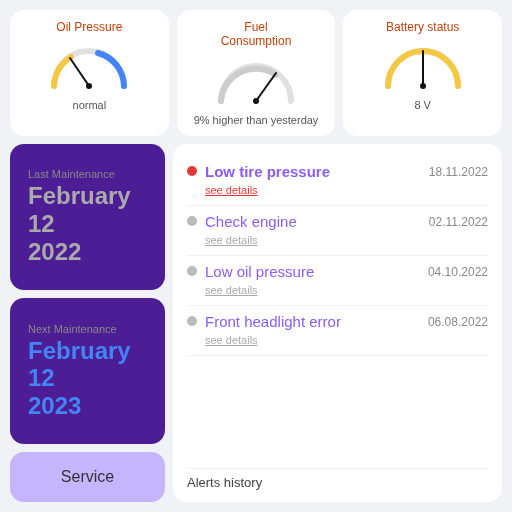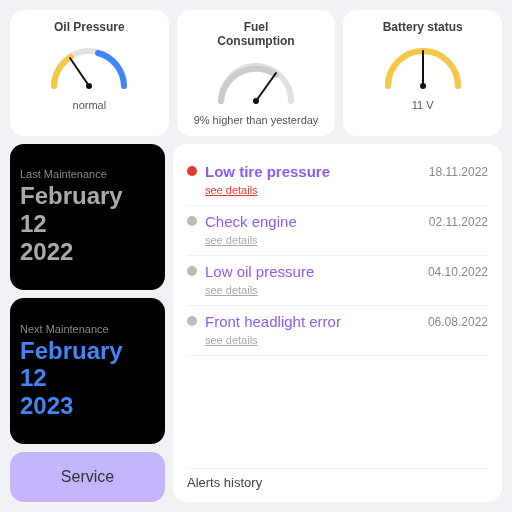--- a/index.html
+++ b/index.html
@@ -27,23 +27,23 @@
       flex: 1;
       padding: 10px 8px;
       display: flex;
       flex-direction: column;
       align-items: center;
       gap: 4px;
     }
 
     .gauge-title {
       font-size: 12px;
-      color: #404040;
+      color: #c2410c;
       text-align: center;
-      font-weight: 700;
+      font-weight: 400;
       line-height: 1.2;
     }
 
     .gauge-svg-wrap {
       width: 90px;
       height: 55px;
       position: relative;
     }
 
     .gauge-label {
@@ -61,23 +61,23 @@
 
     .left-col {
       display: flex;
       flex-direction: column;
       gap: 8px;
       width: 155px;
       flex-shrink: 0;
     }
 
     .maintenance-card {
-      background: #000000;
+      background: #4c1d95;
       border-radius: 14px;
-      padding: 12px 10px;
+      padding: 12px 18px;
       flex: 1;
       display: flex;
       flex-direction: column;
       justify-content: center;
     }
 
     .maint-label {
       font-size: 11px;
       color: #888;
       margin-bottom: 2px;
@@ -233,21 +233,21 @@
     <div class="gauge-svg-wrap">
       <svg class="gauge" viewBox="0 0 90 55">
         <path d="M 10 48 A 35 35 0 0 1 80 48" fill="none" stroke="#e0e0e0" stroke-width="6" stroke-linecap="round"></path>
 
         <path d="M 10 48 A 35 35 0 0 1 80 48" fill="none" stroke="#f4c842" stroke-width="6" stroke-linecap="round"></path>
 
         <line x1="45" y1="48" x2="45" y2="13" stroke="#111" stroke-width="2" stroke-linecap="round"></line>
         <circle cx="45" cy="48" r="3" fill="#111"></circle>
       </svg>
     </div>
-    <div class="gauge-label">11 V</div>
+    <div class="gauge-label">8 V</div>
   </div>
 
 </div>
 
 <div class="bottom-row">
 
   <div class="left-col">
 
     <div class="maintenance-card">
       <div class="maint-label">Last Maintenance</div>

